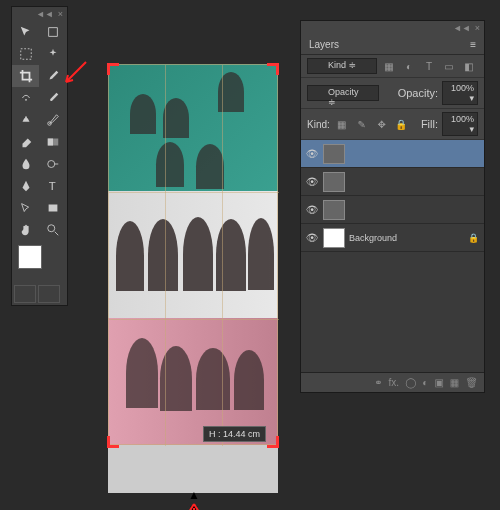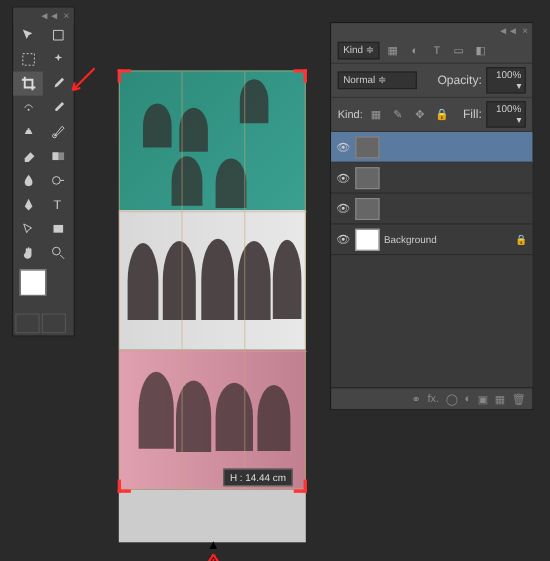--- a/index.html
+++ b/index.html
@@ -59,21 +59,21 @@
 .dim-badge { position: absolute; left: 95px; top: 362px; background: #333; color: #ddd; padding: 2px 5px; font-size: 9px; border: 1px solid #666; }
 .drag-handle { position: absolute; left: 80px; top: 424px; color: #000; font-size: 12px; }
 .red-arrow-up { position: absolute; left: 78px; top: 438px; }
 
 
 .layers-panel { position: absolute; right: 15px; top: 20px; width: 185px; background: #454545; border: 1px solid #1a1a1a; }
 .panel-header { height: 14px; display: flex; justify-content: flex-end; align-items: center; padding: 0 4px; gap: 4px; }
 .panel-header span { color: #888; font-size: 9px; }
 .panel-tab { background: #454545; padding: 4px 8px; font-size: 10px; border-bottom: 1px solid #2a2a2a; display: flex; justify-content: space-between; }
 .panel-row { display: flex; align-items: center; padding: 3px 6px; gap: 4px; border-bottom: 1px solid #333; }
-.select { background: #333; border: 1px solid #222; color: #ccc; padding: 1px 4px; font-size: 9px; height: 16px; flex: 0 0 auto; }
+.select { background: #333; border: 1px solid #222; color: #ccc; padding: 1px 20px; font-size: 9px; height: 16px; flex: 0 0 auto; }
 .icon-btn { width: 16px; height: 14px; display: flex; align-items: center; justify-content: center; color: #999; }
 .opacity-label { font-size: 11px; margin-left: auto; }
 .pct { background: #333; border: 1px solid #222; padding: 1px 3px; font-size: 9px; width: 36px; text-align: right; }
 .layer-list { background: #3a3a3a; }
 .layer-row { display: flex; align-items: center; height: 28px; border-bottom: 1px solid #2a2a2a; padding: 0 4px; gap: 4px; }
 .layer-row.selected { background: #5b7aa0; }
 .eye { width: 14px; text-align: center; color: #ccc; }
 .thumb { width: 22px; height: 20px; background: #666; border: 1px solid #888; }
 .thumb.white { background: #fff; }
 .layer-name { font-size: 9px; white-space: nowrap; overflow: hidden; text-overflow: ellipsis; flex: 1; }
@@ -255,31 +255,35 @@
   <svg class="red-arrow-up" width="16" height="34">
     <path d="M8 34 V6 M8 2 l-5 8 M8 2 l5 8" stroke="#f22" stroke-width="2" fill="none"></path>
   </svg>
 </div>
 
 <div class="layers-panel">
   <div class="panel-header">
     <span>◄◄</span>
     <span>×</span>
   </div>
+  <div class="panel-tab">
+    <span>Layers</span>
+    <span>≡</span>
+  </div>
   <div class="panel-row">
     <div class="select">Kind  ≑</div>
     <div class="icon-btn">▦</div>
     <div class="icon-btn">◐</div>
     <div class="icon-btn">T</div>
     <div class="icon-btn">▭</div>
     <div class="icon-btn">◧</div>
   </div>
   <div class="panel-row">
     <div class="select" style="width:72px">
-      <span>Normal</span>
+      <span>Opacity</span>
       <span>≑</span>
     </div>
     <span class="opacity-label">Opacity:</span>
     <div class="pct">100% ▾</div>
   </div>
   <div class="panel-row">
     <span>Kind:</span>
     <div class="icon-btn">▦</div>
     <div class="icon-btn">✎</div>
     <div class="icon-btn">✥</div>

